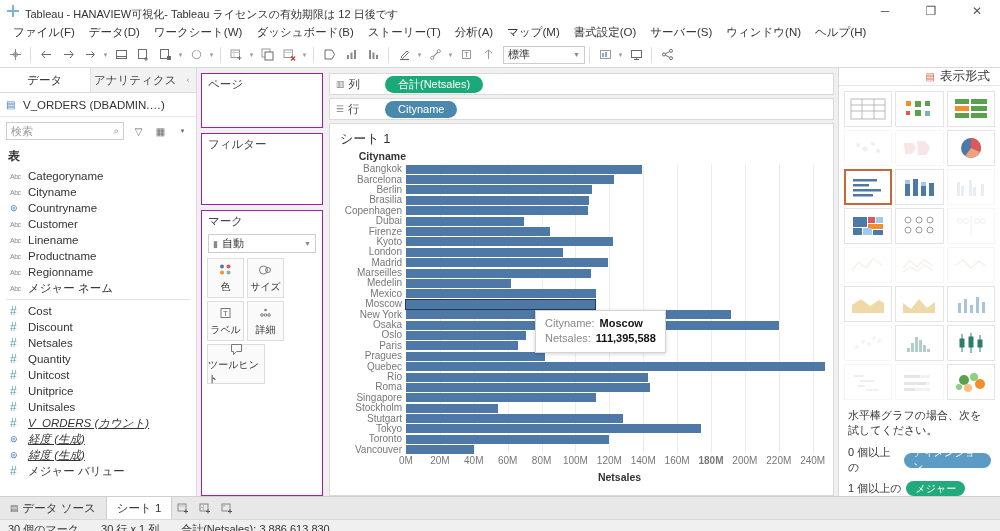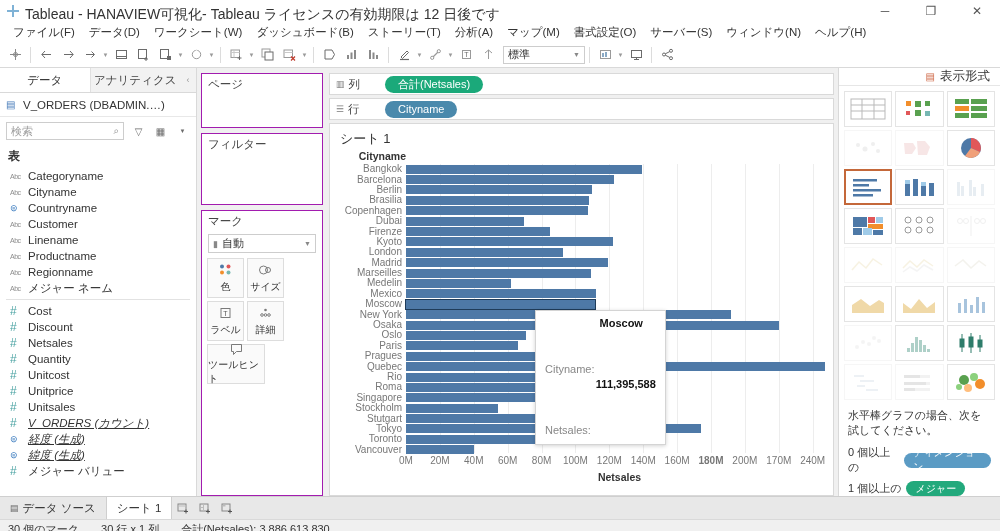--- a/index.html
+++ b/index.html
@@ -9,21 +9,21 @@
     font-family:"Liberation Sans", sans-serif;
     font-size:11px; color:#333; background:#f5f5f5;
     -webkit-font-smoothing:antialiased;
   }
   
   .titlebar { height:22px; background:#fff; display:flex; align-items:center; padding-left:6px; border-bottom:1px solid #fff; }
   .tb-logo { width:14px; height:14px; margin-right:5px; position:relative; flex:none; }
   .tb-logo:before, .tb-logo:after { content:""; position:absolute; background:#7fb2d6; }
   .tb-logo:before { left:6px; top:1px; width:2px; height:12px; }
   .tb-logo:after { left:1px; top:6px; width:12px; height:2px; }
-  .tb-title { font-size:14px; color:#333; white-space:nowrap;margin-top:8px; }
+  .tb-title { font-size:11px; color:#333; white-space:nowrap;margin-top:8px; }
   .tb-spacer { flex:1; }
   .winbtns { display:flex; height:22px; }
   .winbtn { width:46px; height:22px; display:flex; align-items:center; justify-content:center; color:#555; font-size:12px; }
   
   .menubar { height:20px; background:#fff; display:flex; align-items:center; padding-left:6px; gap:0px; }
   .menuitem { padding:2px 7px; font-size:11.5px; color:#333; white-space:nowrap; }
   
   .toolbar { height:26px; background:#fff; border-bottom:1px solid #d9d9d9; display:flex; align-items:center; padding:0 4px; }
   .tbtn { width:22px; height:22px; display:flex; align-items:center; justify-content:center; color:#6b6b6b; }
   .tbtn svg { display:block; }
@@ -88,21 +88,21 @@
   .bartrack { flex:1; position:relative; height:9px; }
   .bar { position:absolute; left:0; top:0; height:9px; background:#4e79a7; }
   .axis { position:absolute; left:76px; right:0; bottom:0; height:42px; }
   .gridlines { position:absolute; left:76px; right:0; top:14px; bottom:42px; }
   .gl { position:absolute; top:0; bottom:0; width:1px; background:#ededed; }
   .ticks { position:absolute; left:0; right:0; top:2px; height:14px; }
   .tick { position:absolute; font-size:10px; color:#777; transform:translateX(-50%); white-space:nowrap; }
   .axtitle { position:absolute; top:18px; left:0; right:0; text-align:center; font-size:10.5px; font-weight:bold; color:#333; }
   .tooltip { position:absolute; background:#fff; border:1px solid #d4d4d4; box-shadow:0 1px 4px rgba(0,0,0,.18); padding:5px 9px 6px 9px; }
   .ttrow { display:flex; font-size:11px; line-height:15px; }
-  .ttkey { color:#888; margin-right:5px;margin-top:46px; }
+  .ttkey { color:#888; margin-right:5px; }
   .ttval { color:#111; font-weight:bold; }
   
   .rightpane { width:162px; background:#fff; border-left:1px solid #d9d9d9; display:flex; flex-direction:column; }
   .showmehdr { height:26px; display:flex; align-items:center; justify-content:flex-end; gap:5px; padding-right:10px; font-size:12.5px; color:#333; background:#fff; border-bottom:1px solid #e6e6e6; }
   .showmehdr .sm-ic { color:#d06b4a; font-size:10px; }
   .smgrid { display:grid; grid-template-columns:repeat(3,1fr); gap:3px; padding:5px 5px 0 5px; }
   .smcell { height:36px; border:1px solid #e4e4e4; background:#fff; display:flex; align-items:center; justify-content:center; overflow:hidden; }
   .smcell.sel { border:2px solid #c4683a; }
   .smcell.dim { opacity:0.32; }
   .smtext { padding:8px 9px 4px 9px; font-size:11px; color:#333; line-height:15px; }
@@ -680,21 +680,21 @@
               <div class="tick" style="left: 7.93651%;">20M</div>
               <div class="tick" style="left: 15.873%;">40M</div>
               <div class="tick" style="left: 23.8095%;">60M</div>
               <div class="tick" style="left: 31.746%;">80M</div>
               <div class="tick" style="left: 39.6825%;">100M</div>
               <div class="tick" style="left: 47.619%;">120M</div>
               <div class="tick" style="left: 55.5556%;">140M</div>
               <div class="tick" style="left: 63.4921%;">160M</div>
               <div class="tick" style="left: 71.4286%; font-weight: bold;">180M</div>
               <div class="tick" style="left: 79.3651%;">200M</div>
-              <div class="tick" style="left: 87.3016%;">170M</div>
+              <div class="tick" style="left: 87.3016%;">220M</div>
               <div class="tick" style="left: 95.2381%;">240M</div>
             </div>
           <div class="axtitle">Netsales</div>
         </div>
         <div class="tooltip" style="left:205px; top:160px;">
           <div class="ttrow">
             <span class="ttkey">Cityname:</span>
             <span class="ttval">Moscow</span>
           </div>
           <div class="ttrow">

